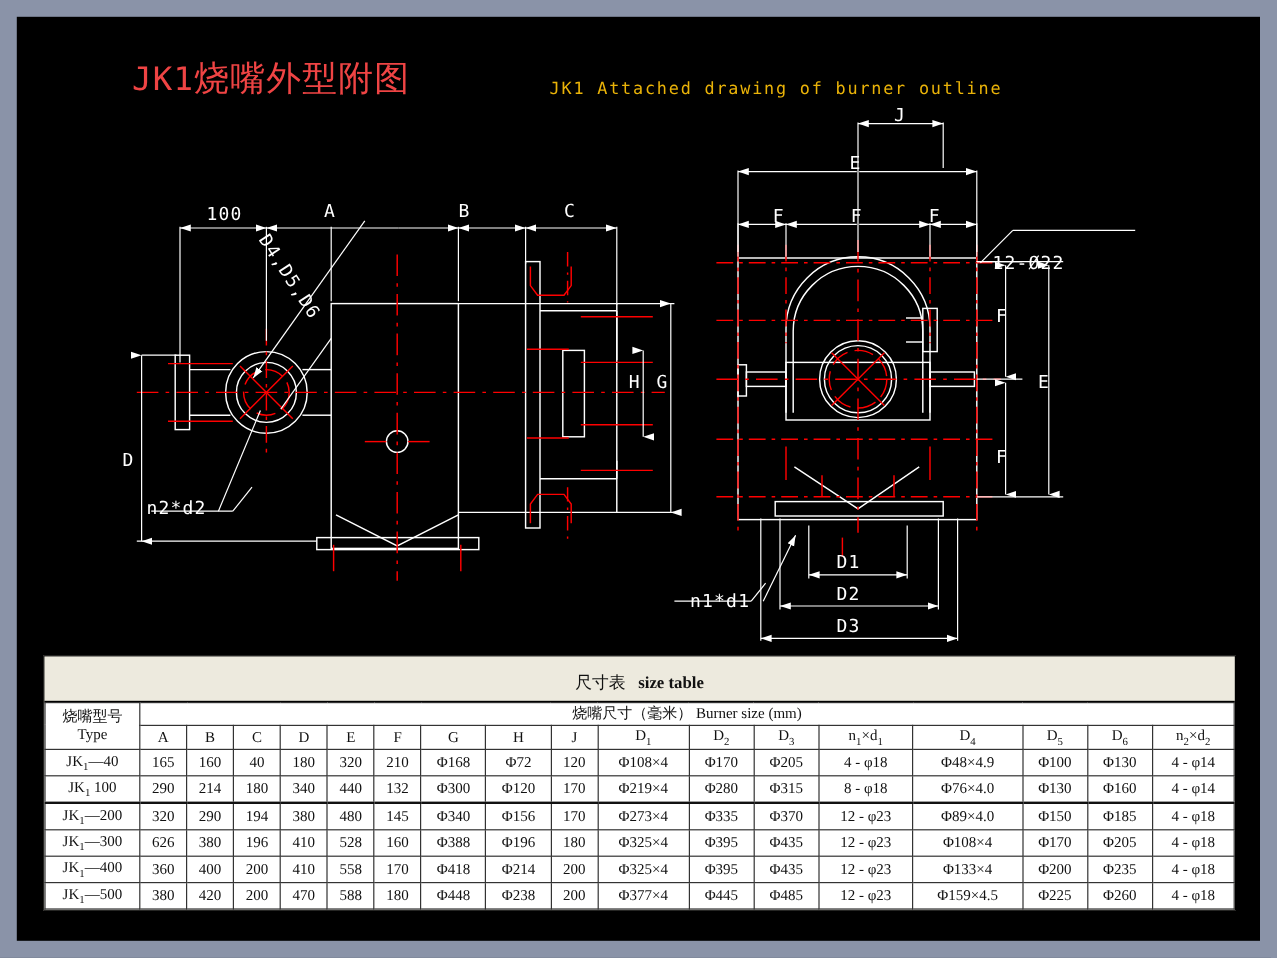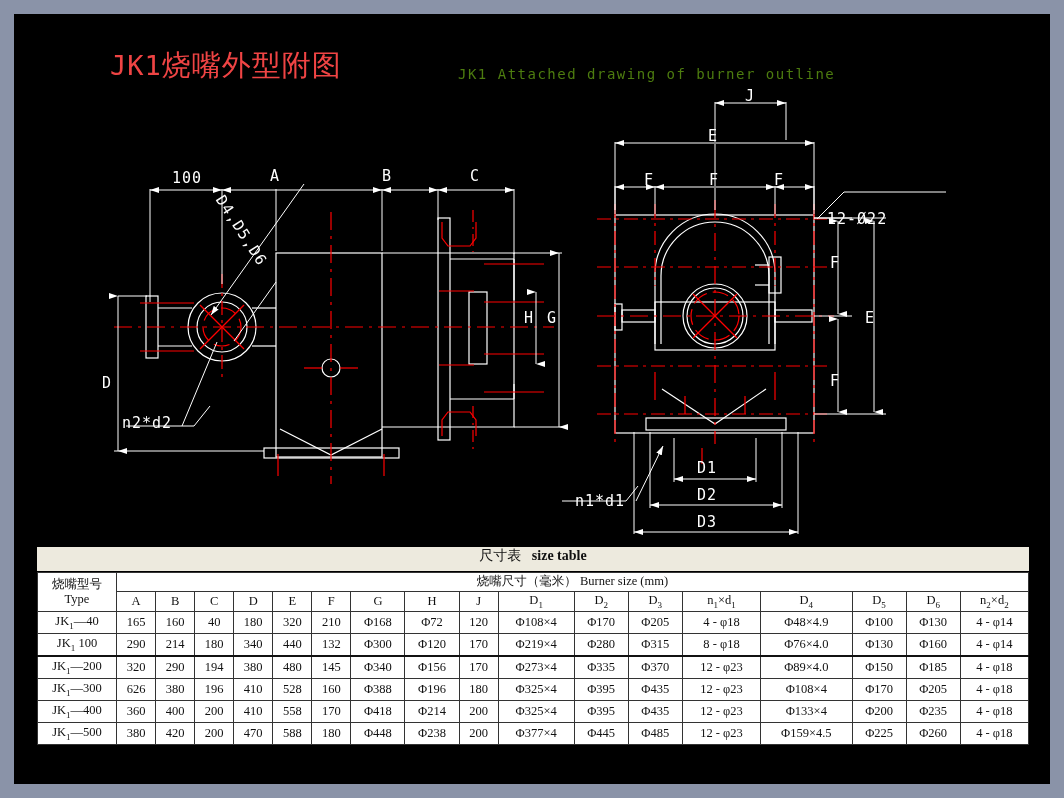--- a/index.html
+++ b/index.html
@@ -5,31 +5,31 @@
   html,body{margin:0;padding:0;background:#8a93a8;}
   body{width:1064px;height:798px;overflow:hidden;
        font-family:"Liberation Serif",serif;}
   .page{position:relative;width:1064px;height:798px;background:#8a93a8;}
   .sheet{position:absolute;left:14px;top:14px;width:1036px;height:770px;background:#000;}
 
   
   .title-cn{position:absolute;left:72px;top:32px;color:#ef4444;font-size:29px;
             font-family:"DejaVu Sans",sans-serif;letter-spacing:1px;white-space:nowrap;margin-left:24px;}
   .title-cn .lat{font-family:"DejaVu Sans Mono",monospace;font-weight:300;font-size:27px;}
-  .title-en{position:absolute;left:444px;top:52px;color:#4d7c0f;font-size:14px;
+  .title-en{position:absolute;left:444px;top:52px;color:#eab308;font-size:14px;
             font-family:"DejaVu Sans Mono",monospace;letter-spacing:1.5px;white-space:nowrap;}
   .lbl{position:absolute;color:#fff;font-family:"DejaVu Sans Mono",monospace;
        font-size:15px;letter-spacing:1px;white-space:nowrap;}
   .rot{transform-origin:0 0;}
   svg.ov{position:absolute;left:0;top:0;width:1036px;height:540px;overflow:visible;}
 
   
   .tblwrap{position:absolute;left:22px;top:532px;width:992px;background:#edeade;
            border:1px solid #000;}
-  .tbl-title{text-align:center;font-size:14px;padding:0 0 6px 0;color:#111;
+  .tbl-title{text-align:center;font-size:14px;padding:13px 0 6px 0;color:#111;
              border-bottom:1px solid #000;font-family:"Liberation Serif",serif;}
   .tbl-title b{font-weight:bold;}
   table.sz{border-collapse:collapse;width:100%;background:#ffffff;}
   table.sz td,table.sz th{border:1px solid #333;color:#111;text-align:center;
         font-size:12.5px;font-family:"Liberation Serif",serif;font-weight:normal;
         padding:1px 2px;line-height:1.25;}
   .typecell{width:74px;font-size:13px;padding:4px 2px;}
   .bnr{font-size:14px;padding:6px 0;margin-top:12px;}
   .colh{font-size:13px;height:19px;}
   .datar td{height:19px;}

